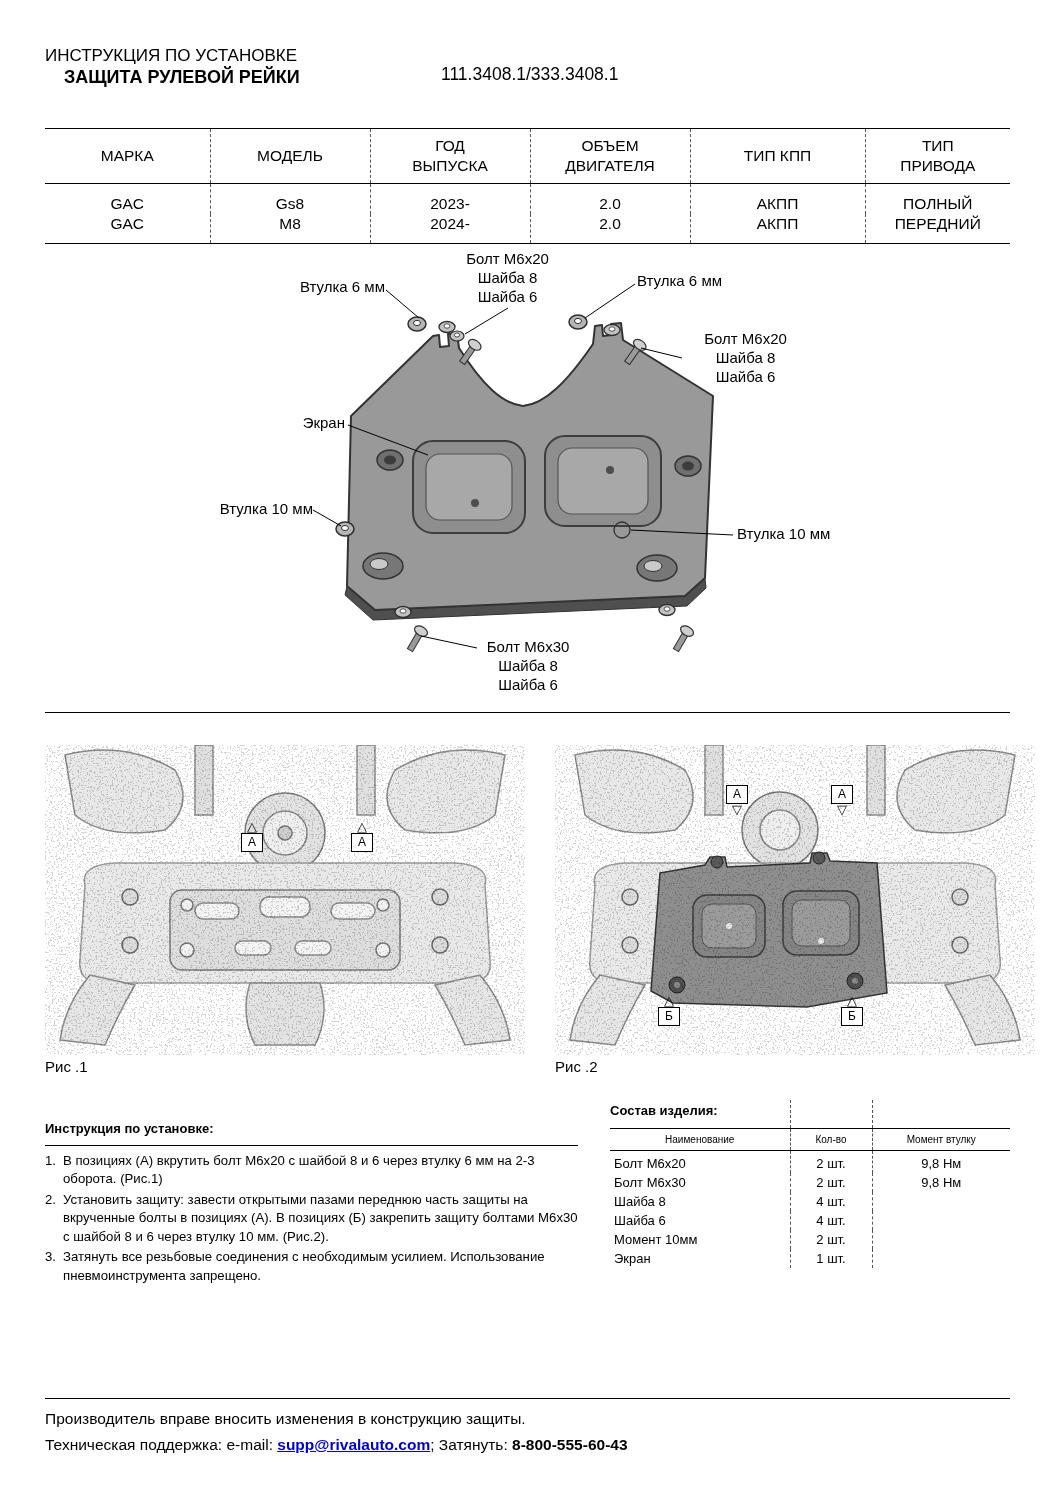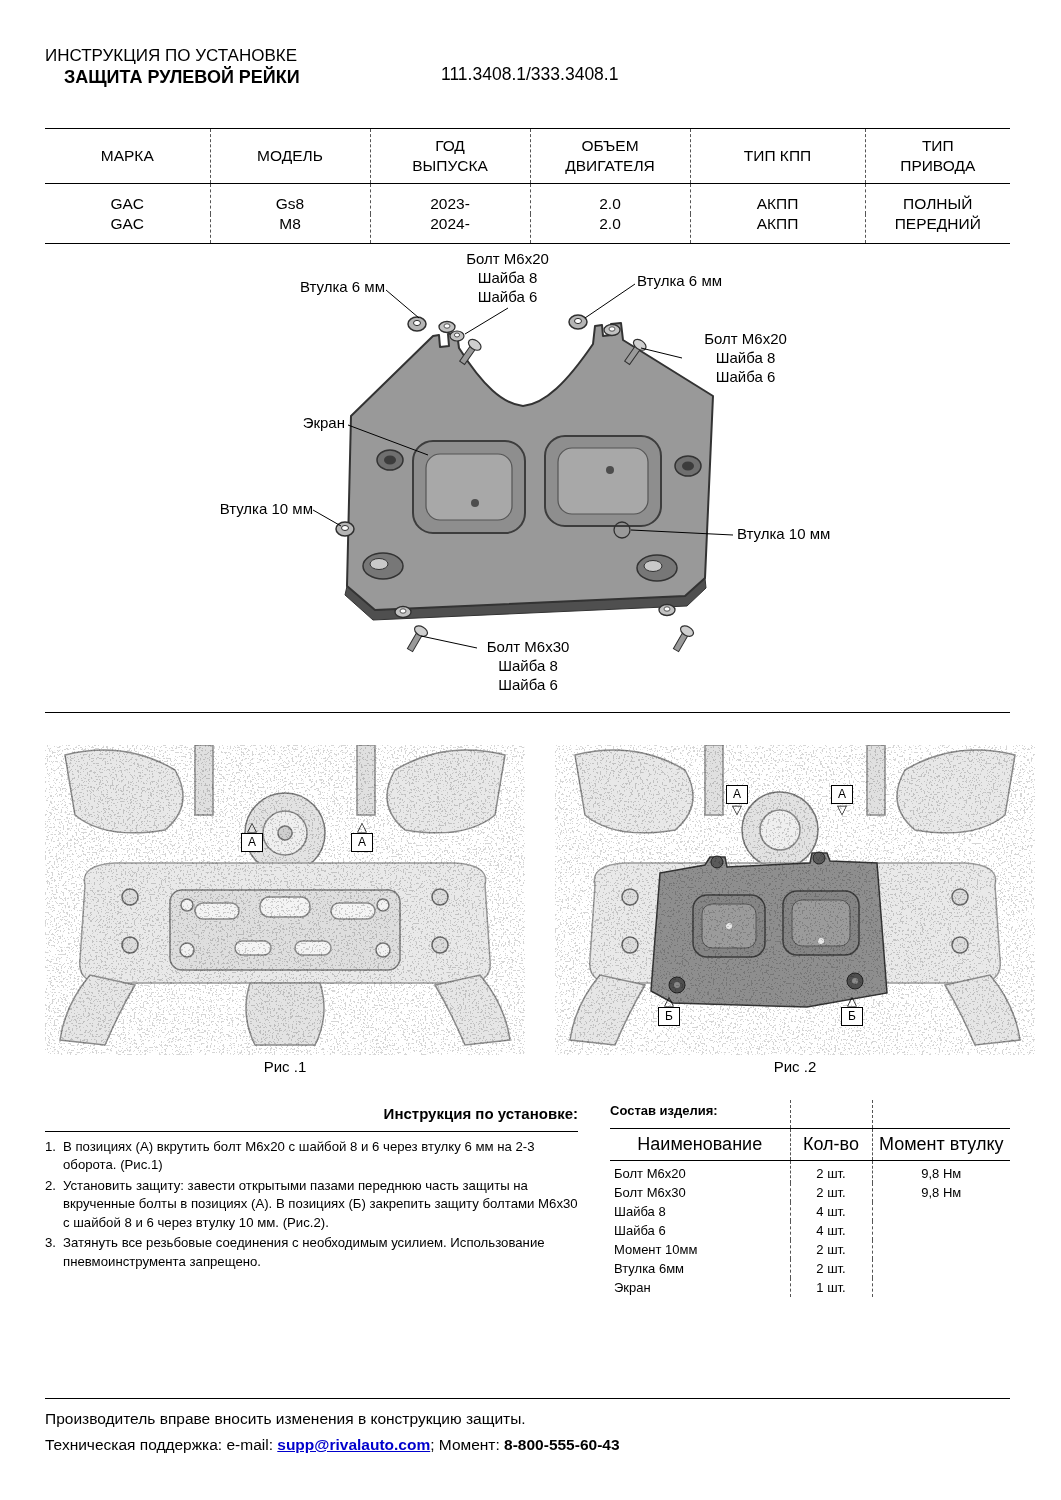--- a/index.html
+++ b/index.html
@@ -28,44 +28,44 @@
   .ta-r{text-align:right;}
 
   .hr{position:absolute;left:45px;width:965px;border-top:1px solid #000;height:0;}
   .hr1{top:712px;}
   .hr2{top:1398px;border-top-width:1.5px;}
 
   
   .fig{position:absolute;width:480px;height:310px;top:745px;}
   .fig1{left:45px;}
   .fig2{left:555px;}
-  .figcap{position:absolute;top:1058px;width:480px;text-align:center;font-size:15px;}
+  .figcap{position:absolute;top:1058px;width:480px;font-size:15px;}
   .figcap1{left:45px;}
   .figcap2{left:555px;}
 
   .marker{position:absolute;display:flex;flex-direction:column;align-items:center;z-index:3;}
   .mbox{width:20px;height:17px;background:#fff;border:1px solid #000;font-size:12px;line-height:16px;text-align:center;}
   .mtri{font-size:13px;line-height:11px;height:12px;color:#000;}
 
   
   .instructions{position:absolute;left:45px;top:1103px;width:533px;}
-  .inst-title{font-size:15px;font-weight:bold;margin:2px 0 9px 0;text-align:right;}
+  .inst-title{font-size:13px;font-weight:bold;margin:18px 0 9px 0;}
   .inst-list{border-top:1.5px solid #000;padding-top:6px;}
   .inst-item{display:flex;font-size:13.2px;line-height:1.4;margin-bottom:2px;}
   .inst-item .num{width:18px;flex:none;}
   .inst-item .txt{flex:1;}
 
   
   .partsblock{position:absolute;left:610px;top:1100px;width:400px;}
   .ptable{border-collapse:collapse;width:400px;table-layout:fixed;}
   .ptable th,.ptable td{border-left:1px dashed #555;}
   .ptable th:first-child,.ptable td:first-child{border-left:none;}
   .ptable .title-row td{padding:2px 0 9px 0;}
   .pt-title{font-weight:bold;font-size:15px;padding-left:26px;}
-  .ptable th{border-top:1.4px solid #000;border-bottom:1.4px solid #000;font-weight:normal;font-size:18px;padding:5px 2px;text-align:center;}
+  .ptable th{border-top:1.4px solid #000;border-bottom:1.4px solid #000;font-weight:normal;font-size:10px;padding:5px 2px;text-align:center;}
   .ptable td{font-size:13px;line-height:17px;margin-left:28px;}
   .pname{text-align:left;padding-left:4px;}
   .pqty,.ptorq{text-align:center;}
   .ptable tr.first-data td{padding-top:4px;}
 
   
   .f1{position:absolute;left:45px;top:1410px;font-size:15.5px;}
   .f2{position:absolute;left:45px;top:1436px;font-size:15.5px;}
   .email{font-weight:bold;text-decoration:underline;color:#0000cc;cursor:pointer;}
   .phone{font-weight:bold;}
@@ -398,32 +398,27 @@
         <td class="pname">Шайба 6</td>
         <td class="pqty">4 шт.</td>
         <td class="ptorq"></td>
       </tr>
       <tr>
         <td class="pname">Момент 10мм</td>
         <td class="pqty">2 шт.</td>
         <td class="ptorq"></td>
       </tr>
       <tr>
-        <td class="pname">Втулка 6мм</td>
-        <td class="pqty">2 шт.</td>
-        <td class="ptorq"></td>
-      </tr>
-      <tr>
         <td class="pname">Экран</td>
         <td class="pqty">1 шт.</td>
         <td class="ptorq"></td>
       </tr>
     </tbody>
       </table>
   </div>
 
   <div class="hr hr2"></div>
   <div class="f1">Производитель вправе вносить изменения в конструкцию защиты.</div>
   <div class="f2">
-    <span>Техническая поддержка:  e-mail: </span><span class="email">supp@rivalauto.com</span><span>; Момент: </span><span class="phone">8-800-555-60-43</span>
+    <span>Техническая поддержка:  e-mail: </span><span class="email">supp@rivalauto.com</span><span>; Затянуть: </span><span class="phone">8-800-555-60-43</span>
   </div>
 
 </div>
 
 </body></html>

